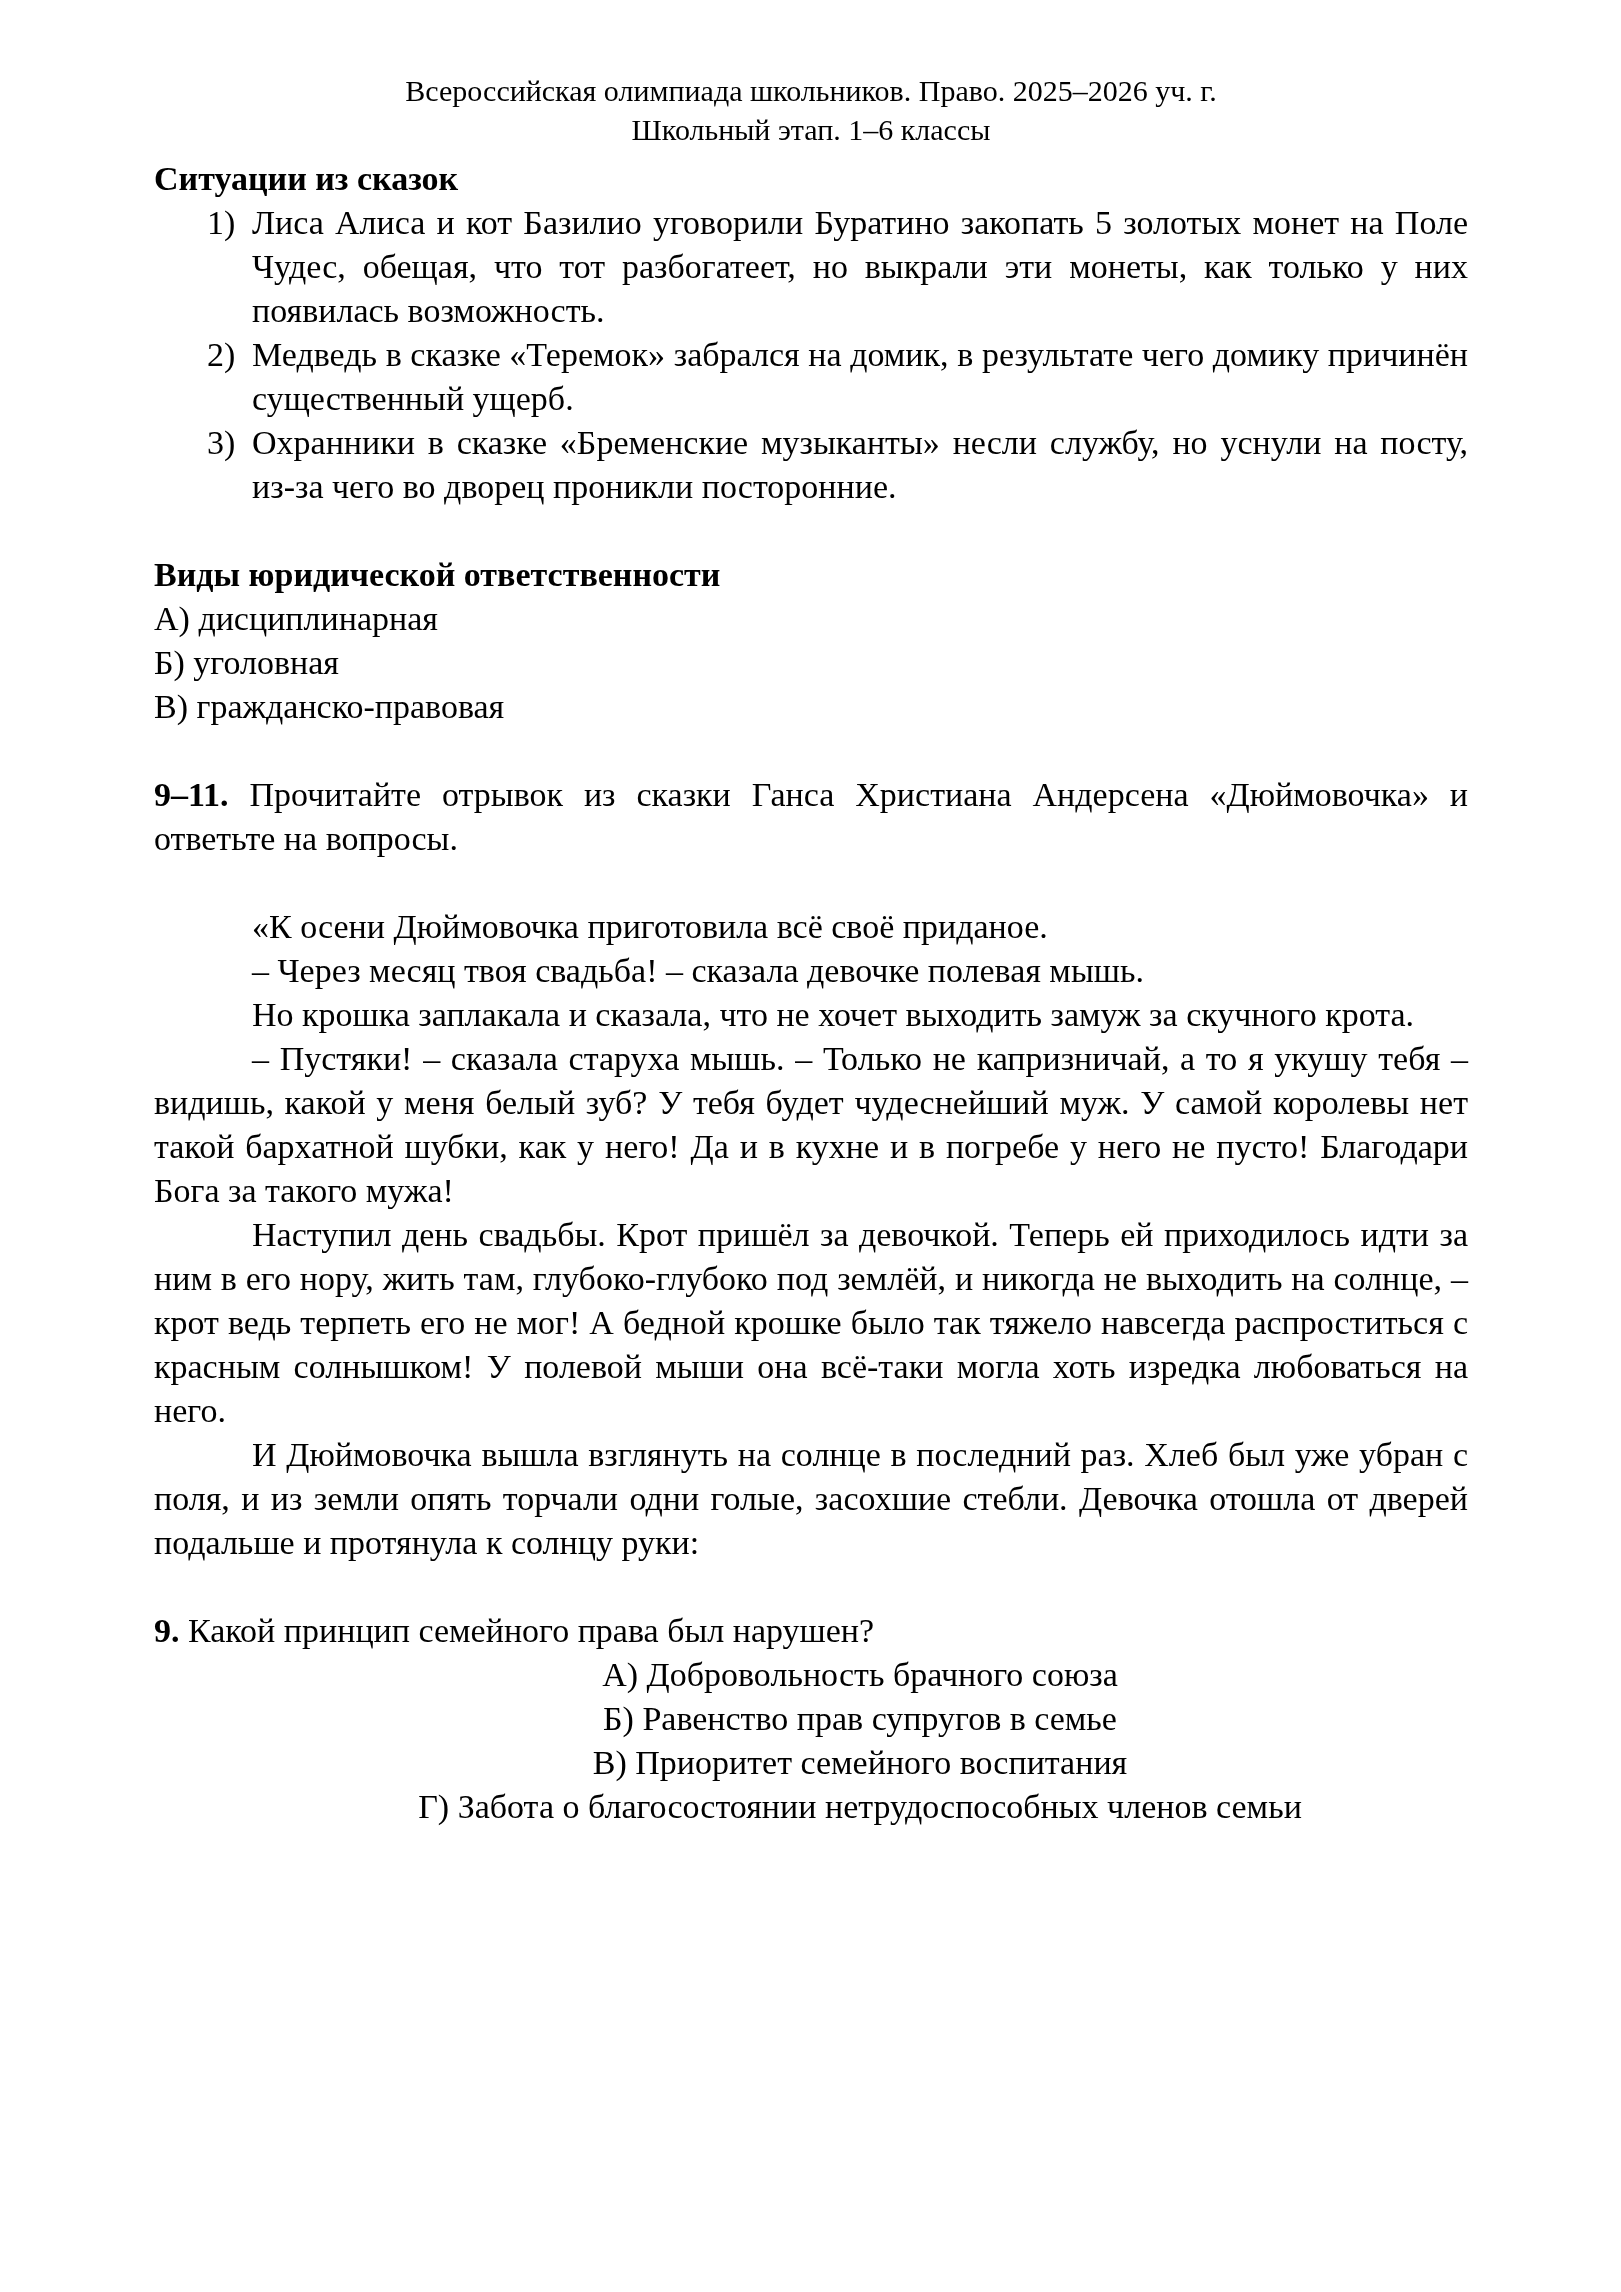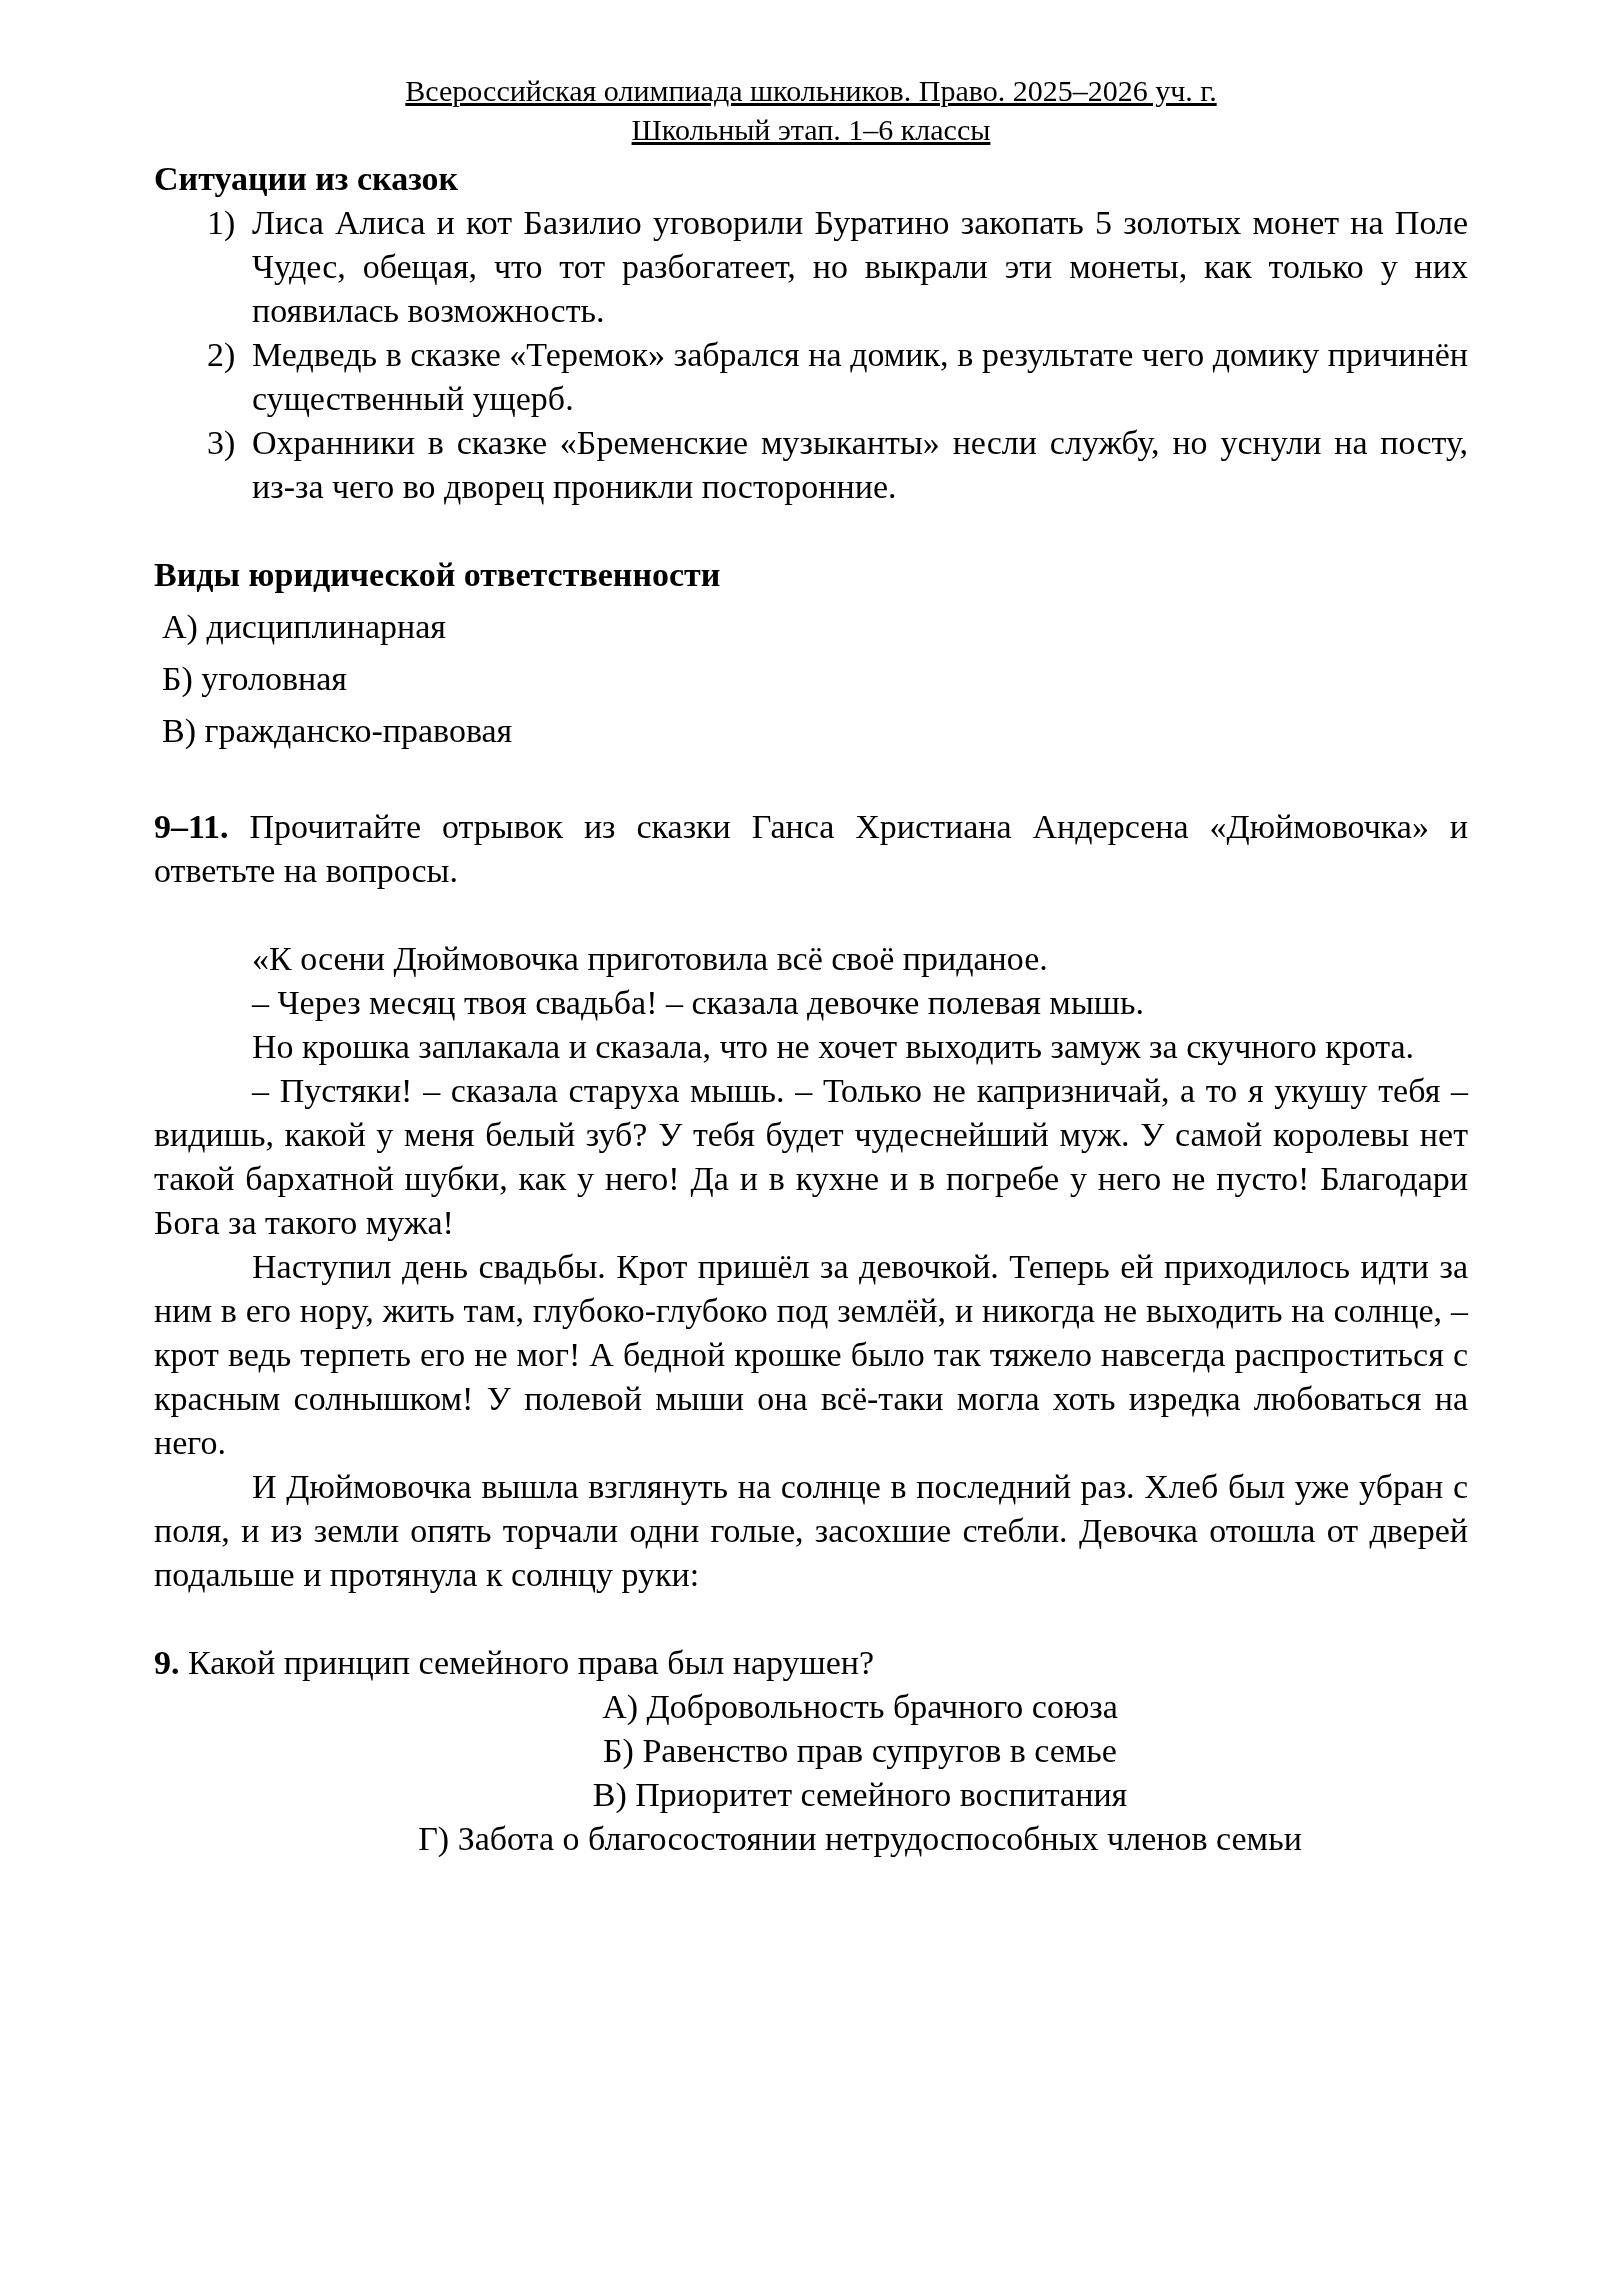--- a/index.html
+++ b/index.html
@@ -22,21 +22,21 @@
       width: 1314px;
       font-size: 34px;
       line-height: 44px;
     }
     .header {
       text-align: center;
       font-size: 30px;
       line-height: 39px;
       margin-bottom: 7.8px;
     }
-    .header div { white-space: nowrap; text-decoration: underline; }
+    .header div { white-space: nowrap; }
     .justify {
       text-align: justify;
       text-align-last: left;
     }
     b, .bold { font-weight: bold; }
     .task { margin: 0; }
     .subhead { font-weight: bold; margin: 0; }
     ol.situations {
       list-style: none;
       margin: 0;
@@ -46,21 +46,21 @@
       position: relative;
       padding-left: 98px;
       text-align: justify;
     }
     ol.situations li .num {
       position: absolute;
       left: 53px;
       top: 0;
     }
     .gap { height: 44px; }
-    .kinds div { margin: 8px; }
+    .kinds div { margin: 0; }
     .excerpt p {
       margin: 0;
       text-indent: 98px;
       text-align: justify;
     }
     .q-options { padding-left: 98px; }
     .q-options div { margin: 0; white-space: nowrap; text-align: center; }
   </style>
 </head>
 <body>

